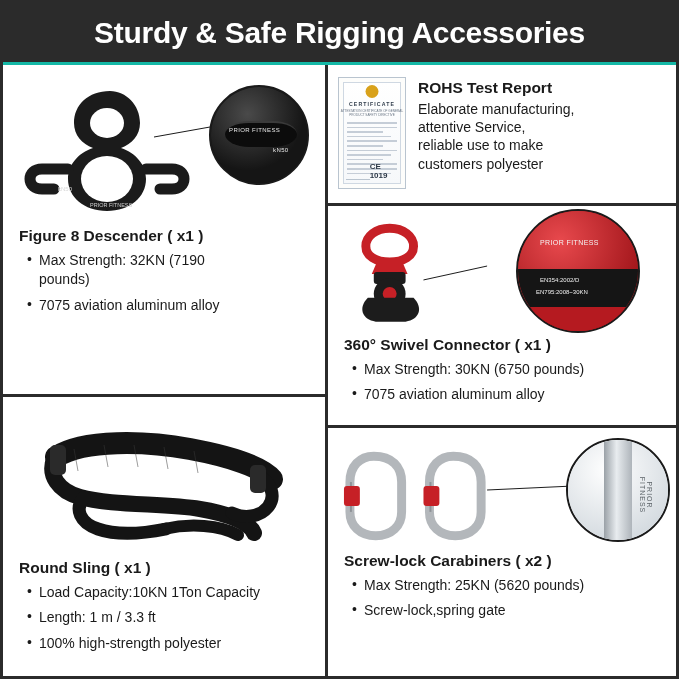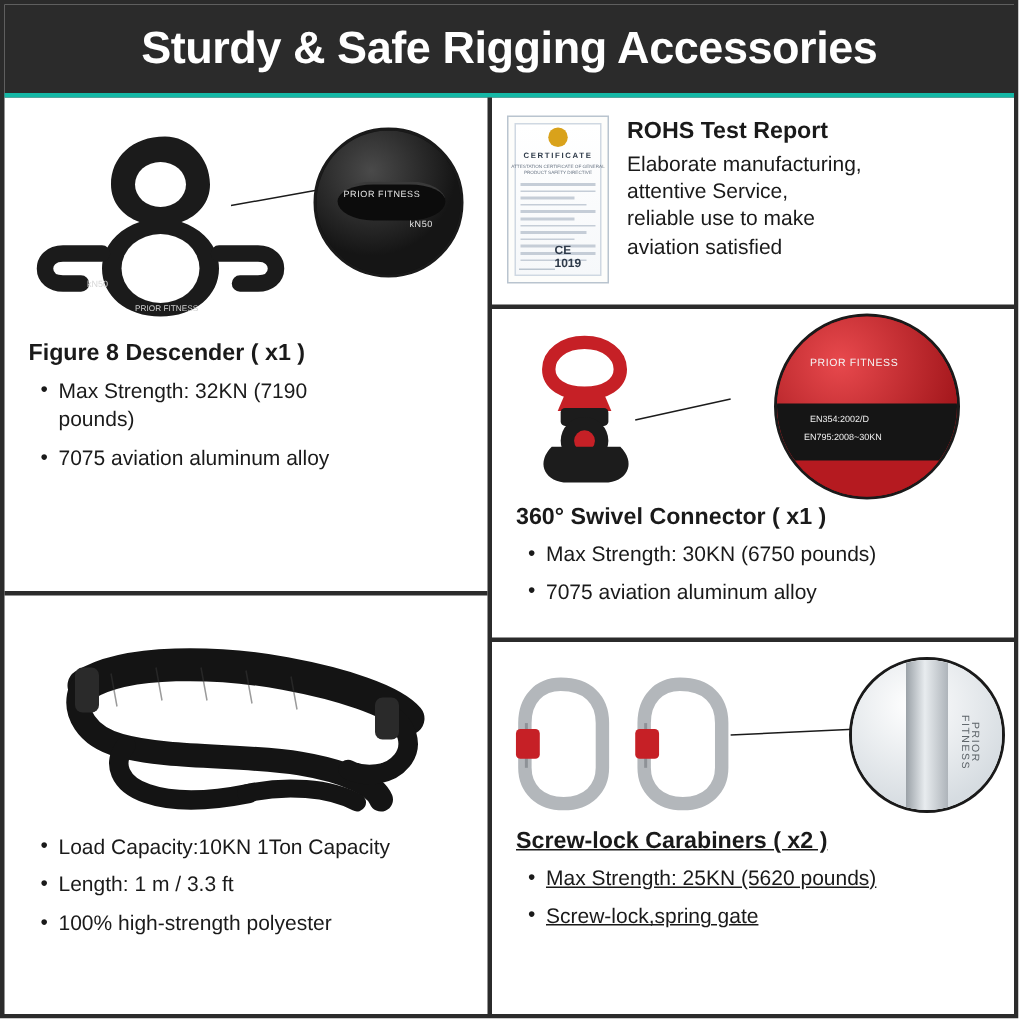--- a/index.html
+++ b/index.html
@@ -52,21 +52,21 @@
     position: relative;
     padding: 8px 10px 6px 10px;
     overflow: hidden;
   }
   .divider-h { border-bottom: 3px solid #2b2b2b; }
 
   .cell-fig8   { height: 375px; }
   .cell-sling  { height: 316px; }
   .cell-rohs   { height: 141px; }
   .cell-swivel { height: 222px; }
-  .cell-cara   { height: 248px; text-decoration: underline; }
+  .cell-cara   { height: 248px; }
 
   .art {
     width: 100%;
     display: flex;
     align-items: center;
     justify-content: center;
     position: relative;
   }
   .prod-title {
     font-size: 15.5px;
@@ -209,20 +209,21 @@
             </g>
             <g fill="#2a2a2a">
               <rect x="36" y="40" width="16" height="30" rx="5"></rect>
               <rect x="236" y="60" width="16" height="28" rx="5"></rect>
             </g>
             <g stroke="#3a3a3a" stroke-width="1" opacity=".5">
               <path d="M60 44 L64 66 M90 40 L94 62 M120 40 L124 62 M150 42 L154 64 M180 46 L184 68"></path>
             </g>
           </svg>
         </div>
+        <div class="prod-title">Round Sling  ( x1 )</div>
         <ul class="bullets">
           <li>Load Capacity:10KN 1Ton Capacity</li>
           <li>Length: 1 m / 3.3 ft</li>
           <li>100% high-strength polyester</li>
         </ul>
       </div>
 
     </div>
 
     <div class="col-right">
@@ -251,21 +252,21 @@
             <div class="cert-foot">
               <div class="cert-sig"></div>
               <div class="cert-ce">CE 1019</div>
             </div>
           </div>
           <div class="rohs-text">
             <div class="rohs-title">ROHS Test Report</div>
             <div class="rohs-desc">Elaborate manufacturing,</div>
             <div class="rohs-desc">attentive Service,</div>
             <div class="rohs-desc">reliable use to make</div>
-            <div class="rohs-desc">aviation satisfied</div>
+            <div class="rohs-desc">customers polyester</div>
           </div>
         </div>
       </div>
 
       <div class="cell cell-swivel divider-h">
         <div class="art swivel-wrap">
           <svg viewBox="0 0 330 118" width="330" height="118">
             <path d="M52 14 C66 14 76 22 76 32 C76 42 66 48 52 48 C38 48 28 42 28 32 C28 22 38 14 52 14 Z" fill="none" stroke="#c62026" stroke-width="9"></path>
             <path d="M40 46 L64 46 L70 60 L34 60 Z" fill="#c62026"></path>
             <rect x="36" y="58" width="32" height="12" rx="3" fill="#1c1c1c"></rect>

